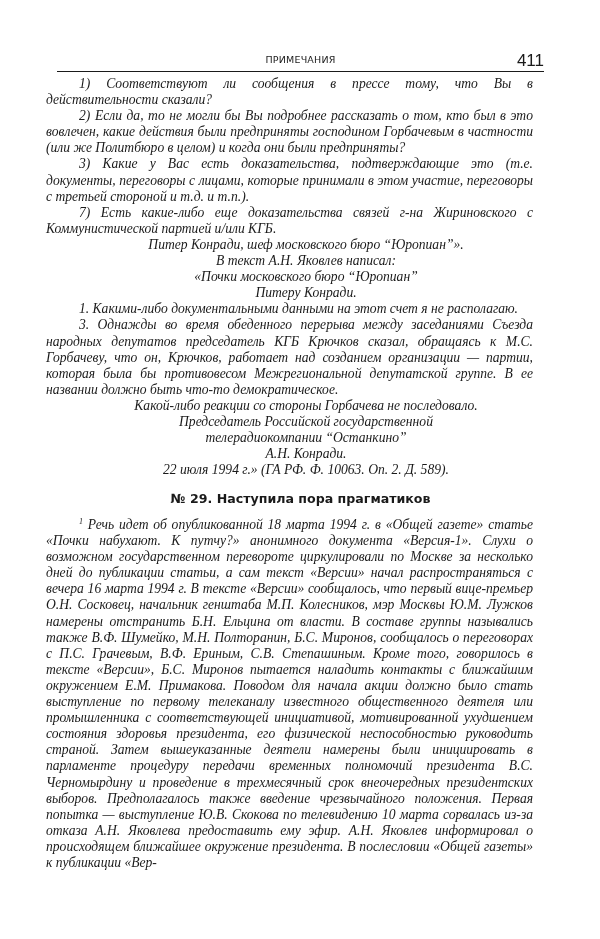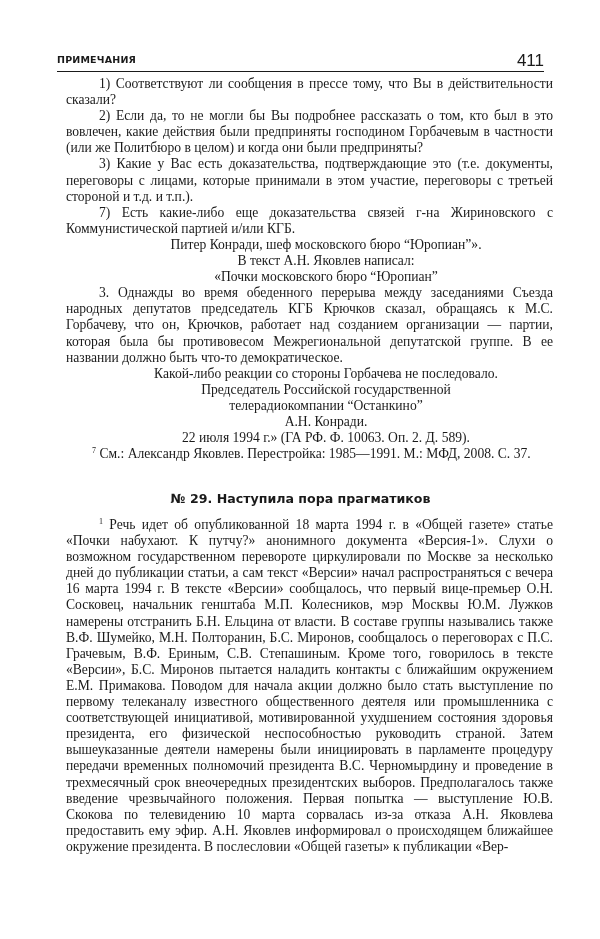--- a/index.html
+++ b/index.html
@@ -2,31 +2,31 @@
 <html><head>
 <meta charset="utf-8">
 <style>
   html, body { margin: 0; padding: 0; background: #ffffff; }
   body { width: 600px; height: 939px; position: relative; overflow: hidden; color: #1a1a1a; }
   .page-header {
     position: absolute; left: 57px; top: 50px; width: 487px; height: 21px;
     border-bottom: 1.3px solid #1a1a1a;
   }
   .running-head {
-    position: absolute; left: 0; right: 0; top: 4px; text-align: left;
-    font-family: "DejaVu Sans", sans-serif; font-size: 9.5px; letter-spacing: 0.2px; font-weight: bold;
+    position: absolute; left: 0; right: 0; top: 4px; text-align: center;
+    font-family: "DejaVu Sans", sans-serif; font-size: 9.5px; letter-spacing: 0.2px;
   }
   .page-number {
     position: absolute; right: 0; top: 1px;
     font-family: Liberation Sans, sans-serif; font-size: 17px;
   }
   .block {
-    position: absolute; left: 66px; width: 487px;
+    position: absolute; left: 46px; width: 487px;
     font-family: "Liberation Serif", serif; font-size: 13.6px; line-height: 16.1px;
-    text-align: justify; hyphens: manual;
+    text-align: justify; hyphens: manual; font-style: italic;
   }
   .block p { margin: 0; }
   .indent { text-indent: 33px; }
   .plain { padding-left: 33px; text-align: center; }
   .fn { padding-left: 26px; text-align: left; }
   sup { font-size: 8px; vertical-align: 5px; line-height: 0; }
   .section-title {
     position: absolute; left: 57px; top: 491px; width: 487px; text-align: center;
     font-family: "DejaVu Sans", sans-serif; font-weight: bold; font-size: 12.6px;
   }
@@ -40,26 +40,27 @@
 </div>
 
 <div class="block" style="top:76px;">
   <p class="indent">1) Соответствуют ли сообщения в прессе тому, что Вы в действительности сказали?</p>
   <p class="indent">2) Если да, то не могли бы Вы подробнее рассказать о том, кто был в это вовлечен, какие действия были предприняты господином Горбачевым в частности (или же Политбюро в целом) и когда они были предприняты?</p>
   <p class="indent">3) Какие у Вас есть доказательства, подтверждающие это (т.е. документы, переговоры с лицами, которые принимали в этом участие, переговоры с третьей стороной и т.д. и т.п.).</p>
   <p class="indent">7) Есть какие-либо еще доказательства связей г-на Жириновского с Коммунистической партией и/или КГБ.</p>
   <p class="plain">Питер Конради, шеф московского бюро “Юропиан”».</p>
   <p class="plain">В текст А.Н. Яковлев написал:</p>
   <p class="plain">«Почки московского бюро “Юропиан”</p>
+  <p class="plain">Питеру Конради.</p>
+  <p class="indent">1. Какими-либо документальными данными на этот счет я не располагаю.</p>
   <p class="indent">3. Однажды во время обеденного перерыва между заседаниями Съезда народных депутатов председатель КГБ Крючков сказал, обращаясь к М.С. Горбачеву, что он, Крючков, работает над созданием организации — партии, которая была бы противовесом Межрегиональной депутатской группе. В ее названии должно быть что-то демократическое.</p>
   <p class="plain">Какой-либо реакции со стороны Горбачева не последовало.</p>
   <p class="plain">Председатель Российской государственной</p>
   <p class="plain">телерадиокомпании “Останкино”</p>
   <p class="plain">А.Н. Конради.</p>
   <p class="plain">22 июля 1994 г.» (ГА РФ. Ф. 10063. Оп. 2. Д. 589).</p>
-  <p class="fn"><sup>7</sup> <span>См.: Александр Яковлев. Перестройка: 1985—1991. М.: МФД, 2008. С. 37.</span></p>
 </div>
 
 <div class="section-title">№ 29. Наступила пора прагматиков</div>
 
 <div class="block" style="top:517px;">
   <p class="indent"><sup>1</sup> <span>Речь идет об опубликованной 18 марта 1994 г. в «Общей газете» статье «Почки набухают. К путчу?» анонимного документа «Версия-1». Слухи о возможном государственном перевороте циркулировали по Москве за несколько дней до публикации статьи, а сам текст «Версии» начал распространяться с вечера 16 марта 1994 г. В тексте «Версии» сообщалось, что первый вице-премьер О.Н. Сосковец, начальник генштаба М.П. Колесников, мэр Москвы Ю.М. Лужков намерены отстранить Б.Н. Ельцина от власти. В составе группы назывались также В.Ф. Шумейко, М.Н. Полторанин, Б.С. Миронов, сообщалось о переговорах с П.С. Грачевым, В.Ф. Ериным, С.В. Степашиным. Кроме того, говорилось в тексте «Версии», Б.С. Миронов пытается наладить контакты с ближайшим окружением Е.М. Примакова. Поводом для начала акции должно было стать выступление по первому телеканалу известного общественного деятеля или промышленника с соответствующей инициативой, мотивированной ухудшением состояния здоровья президента, его физической неспособностью руководить страной. Затем вышеуказанные деятели намерены были инициировать в парламенте процедуру передачи временных полномочий президента В.С. Черномырдину и проведение в трехмесячный срок внеочередных президентских выборов. Предполагалось также введение чрезвычайного положения. Первая попытка — выступление Ю.В. Скокова по телевидению 10 марта сорвалась из-за отказа А.Н. Яковлева предоставить ему эфир. А.Н. Яковлев информировал о происходящем ближайшее окружение президента. В послесловии «Общей газеты» к публикации «Вер-</span></p>
 </div>
 
 </body></html>

